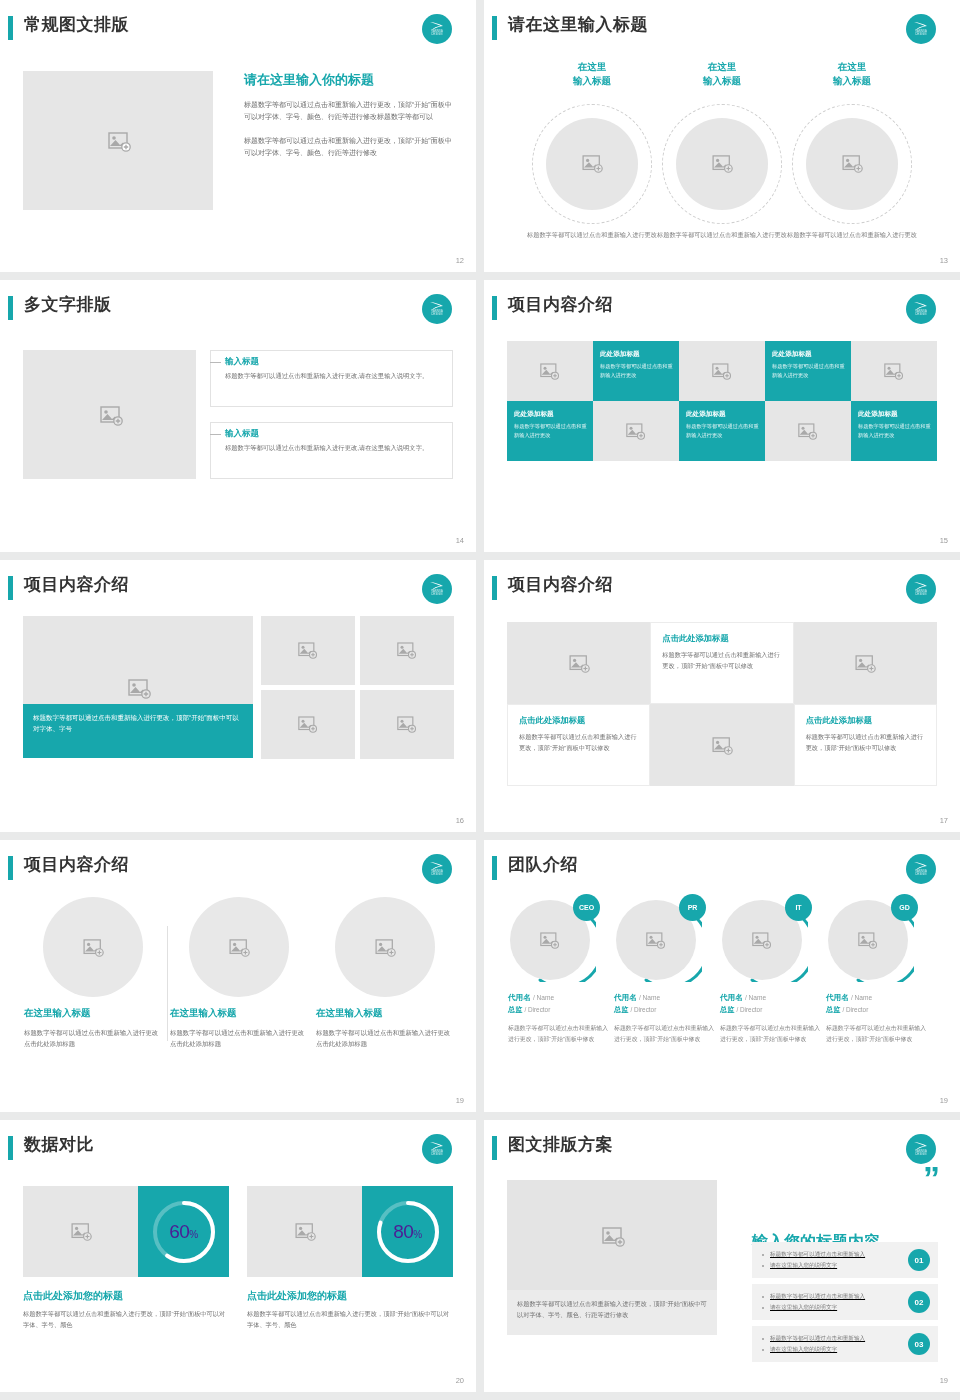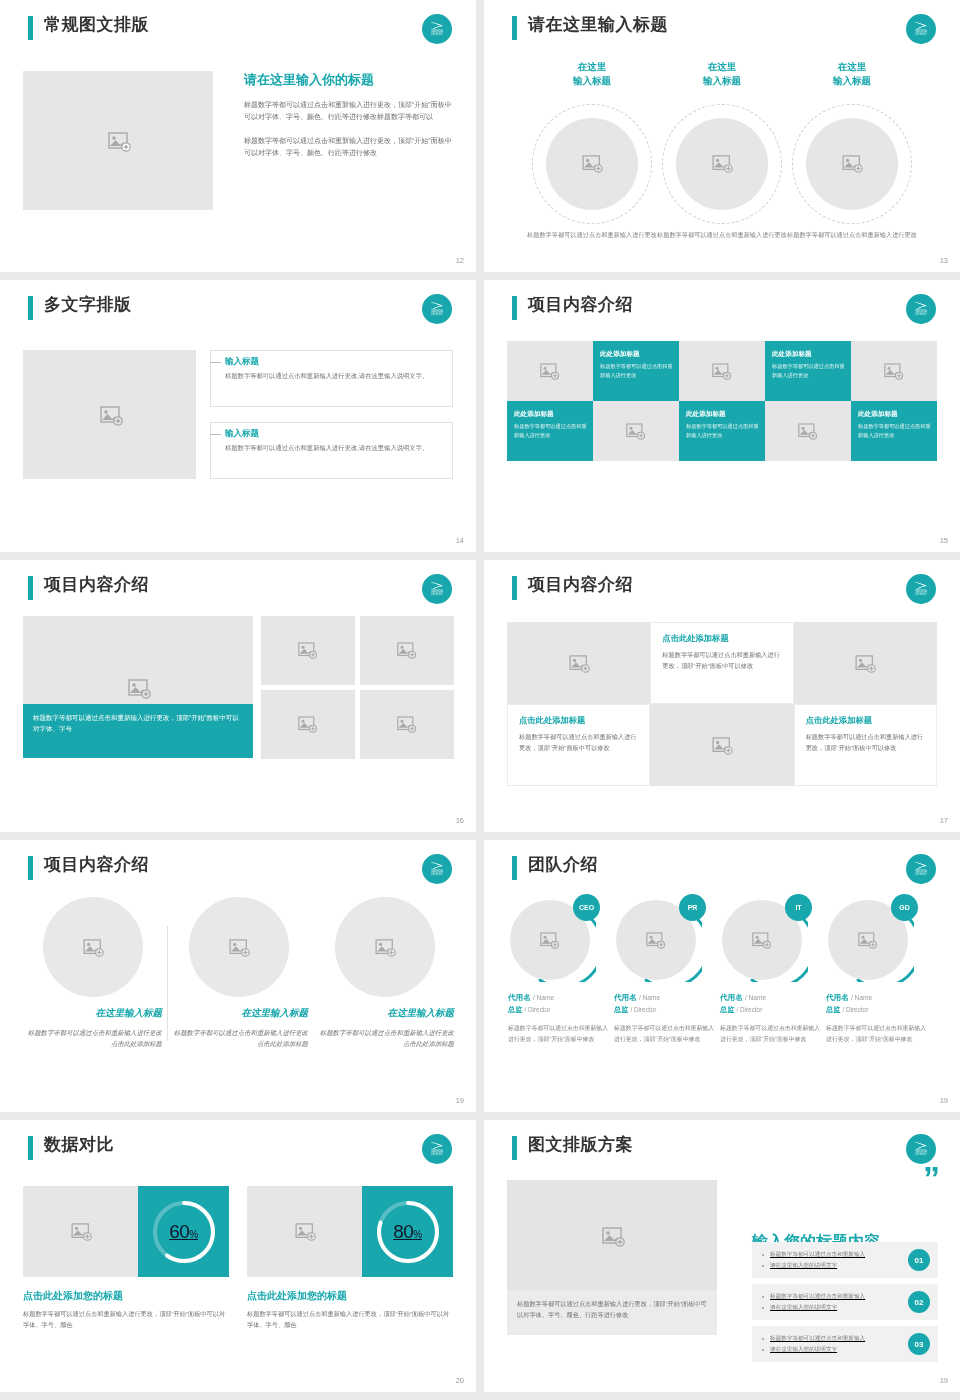--- a/index.html
+++ b/index.html
@@ -5,21 +5,21 @@
   html,body{margin:0;padding:0;}
   body{
     width:960px;height:1400px;background:#e9eaea;
     font-family:"Liberation Sans","DejaVu Sans",sans-serif;
     -webkit-font-smoothing:antialiased;
   }
   .deck{display:grid;grid-template-columns:476px 476px;grid-auto-rows:272px;
         column-gap:8px;row-gap:8px;padding:0 0 0 0;}
   .slide{position:relative;background:#fff;overflow:hidden;}
   
-  .s-head{position:absolute;top:14px;left:0;right:14px;height:30px;margin-left:20px;}
+  .s-head{position:absolute;top:14px;left:0;right:14px;height:30px;}
   .accent-bar{position:absolute;left:8px;top:2px;width:5px;height:24px;background:#17a7ac;}
   .s-title{position:absolute;left:24px;top:-1px;font-size:17px;font-weight:bold;color:#333;letter-spacing:.5px;}
   .logo{position:absolute;right:10px;top:0px;width:30px;height:30px;border-radius:50%;
         background:#17a7ac;display:flex;align-items:center;justify-content:center;flex-direction:column;}
   .logo svg{display:block;}
   .logo .lg-txt{font-size:2.6px;color:#fff;line-height:1.15;text-align:center;margin-top:0px;letter-spacing:.2px;opacity:.9;}
   .pg{position:absolute;right:12px;bottom:7px;font-size:7.5px;color:#9a9a9a;}
   
   .ph{background:#e6e6e6;display:flex;align-items:center;justify-content:center;}
   .ico{width:20px;height:17px;position:relative;display:inline-block;}
@@ -61,21 +61,21 @@
   .s16-s{position:absolute;width:94px;height:69px;}
   
   .s17-grid{position:absolute;left:23px;top:62px;width:430px;height:164px;
             display:grid;grid-template-columns:repeat(3,1fr);grid-template-rows:1fr 1fr;}
   .c17{position:relative;box-sizing:border-box;}
   .c17.gray{background:#e6e6e6;display:flex;align-items:center;justify-content:center;}
   .c17.white{background:#fff;border:1px solid #ececec;padding:10px 11px;}
   .c17.white h5{margin:0 0 6px 0;font-size:8.3px;color:#17a7ac;font-weight:bold;}
   .c17.white p{margin:0;font-size:6.2px;color:#6d6d6d;line-height:1.75;}
   
-  .s18-col{position:absolute;top:57px;width:138px;text-align:right;font-style:italic;}
+  .s18-col{position:absolute;top:57px;width:138px;text-align:left;}
   .s18-circ{width:100px;height:100px;border-radius:50%;background:#e8e8e8;margin:0 auto 10px auto;
             display:flex;align-items:center;justify-content:center;}
   .s18-col h4{margin:0 0 7px 0;font-size:9.5px;}
   .s18-col p{margin:0;font-size:6.4px;color:#6d6d6d;line-height:1.75;}
   .s18-div{position:absolute;top:86px;width:1px;height:115px;background:#e0e0e0;}
   
   .s19-col{position:absolute;top:56px;width:104px;}
   .s19-ava{position:relative;width:86px;height:86px;margin-left:2px;}
   .s19-ring{position:absolute;left:0;top:0;width:86px;height:86px;}
   .s19-ph{position:absolute;left:0;top:4px;width:80px;height:80px;border-radius:50%;background:#e6e6e6;
@@ -87,22 +87,22 @@
   .s19-name span{color:#9d9d9d;font-weight:normal;font-size:6.6px;}
   .s19-role{margin-top:2px;font-size:7.2px;}
   .s19-role b{color:#17a7ac;}
   .s19-role span{color:#9d9d9d;font-weight:normal;font-size:6.4px;}
   .s19-desc{margin-top:8px;font-size:5.9px;color:#808080;line-height:1.8;}
   
   .s20-blk{position:absolute;top:66px;width:206px;}
   .s20-row{display:flex;height:91px;}
   .s20-l{flex:1;background:#e6e6e6;display:flex;align-items:center;justify-content:center;}
   .s20-r{width:91px;background:#17a7ac;display:flex;align-items:center;justify-content:center;position:relative;}
-  .s20-r .pct{position:absolute;left:0;right:0;text-align:center;color:#0f172a;font-size:19px;font-weight:300;
-              top:50%;transform:translateY(-50%);letter-spacing:-.5px;text-decoration:underline;}
+  .s20-r .pct{position:absolute;left:0;right:0;text-align:center;color:#4c1d95;font-size:19px;font-weight:300;
+              top:50%;transform:translateY(-50%);letter-spacing:-.5px;}
   .s20-r .pct i{font-style:normal;font-size:10px;}
   .s20-blk h4{margin:12px 0 6px 0;font-size:10px;}
   .s20-blk p{margin:0;font-size:6.2px;color:#6d6d6d;line-height:1.75;}
   
   .s21-img{position:absolute;left:23px;top:60px;width:210px;height:155px;background:#ebebeb;}
   .s21-imgph{position:absolute;left:0;top:0;width:210px;height:110px;background:#e4e4e4;
              display:flex;align-items:center;justify-content:center;}
   .s21-cap{position:absolute;left:10px;top:118px;right:10px;font-size:6.2px;color:#6d6d6d;line-height:1.8;}
   .s21-q{position:absolute;right:22px;top:48px;font-size:34px;color:#17a7ac;font-weight:bold;
          line-height:.6;letter-spacing:-2px;}

